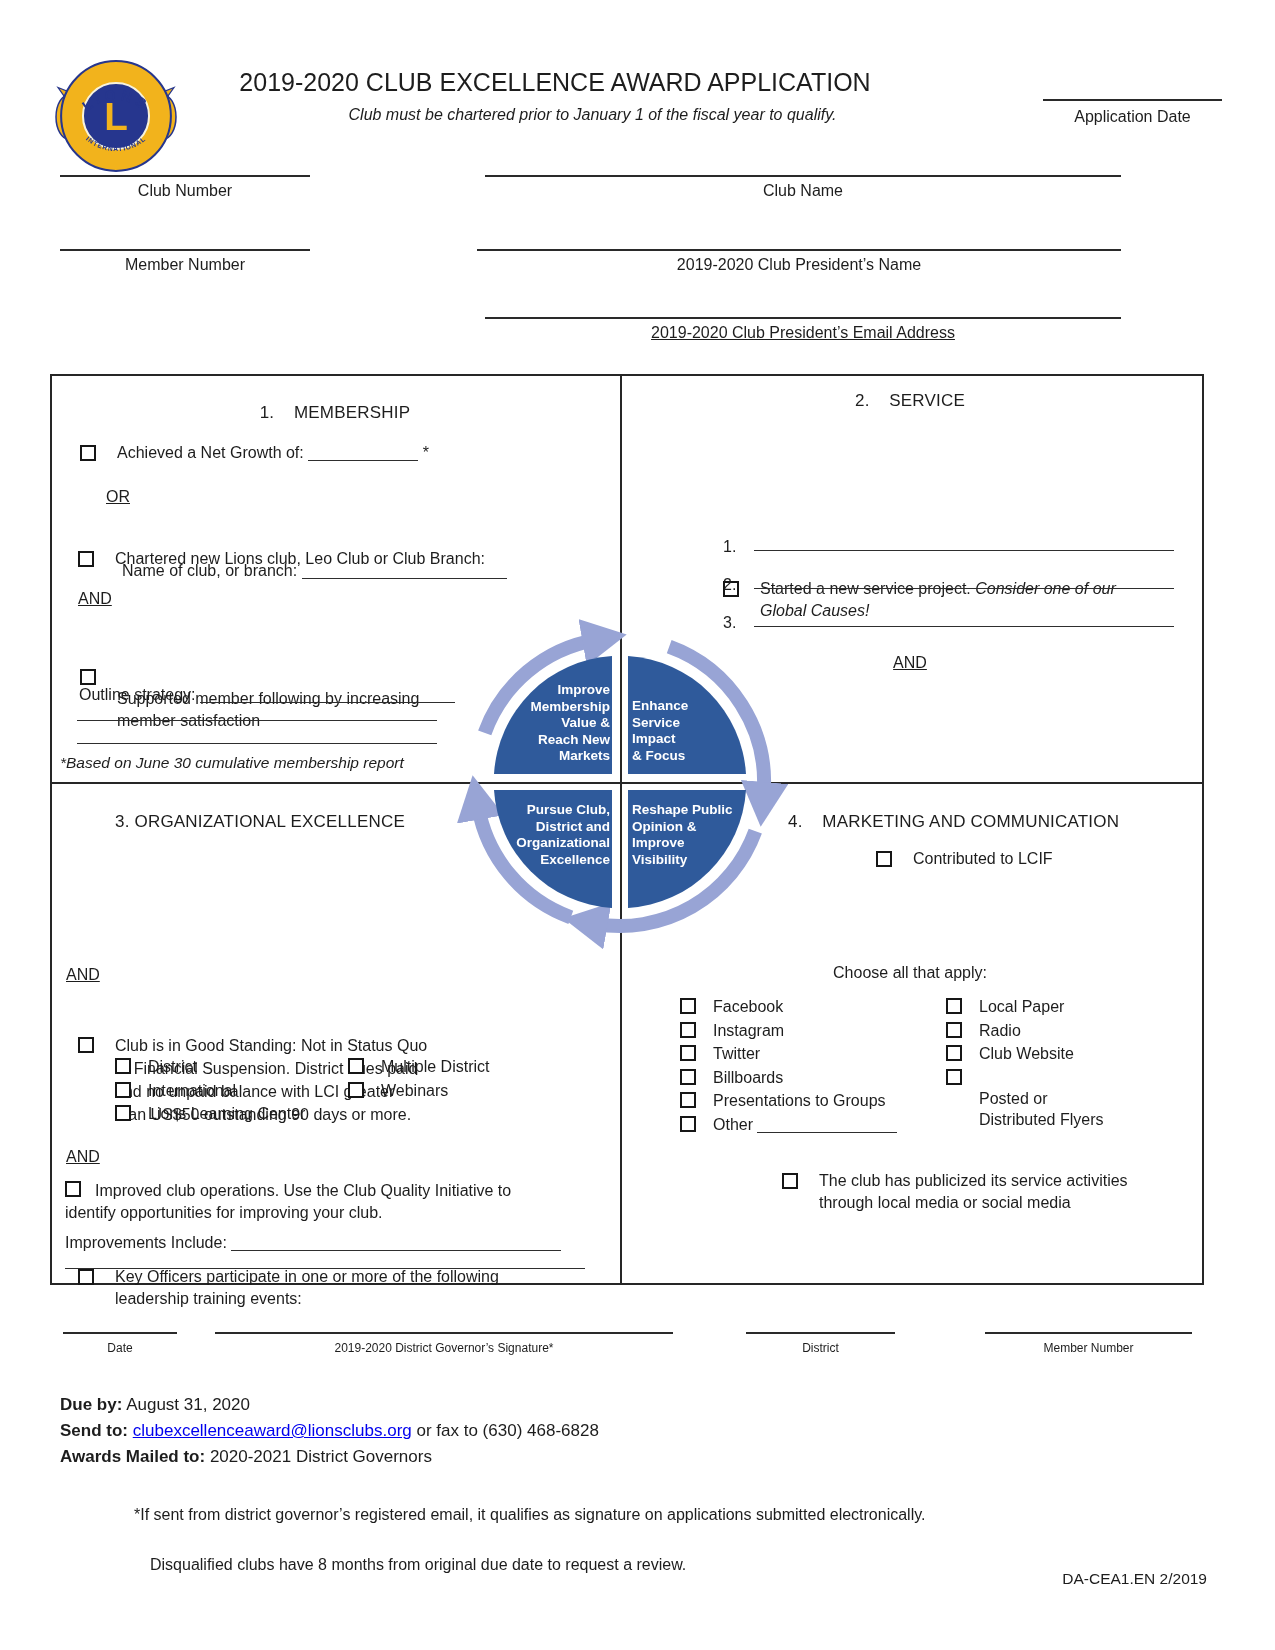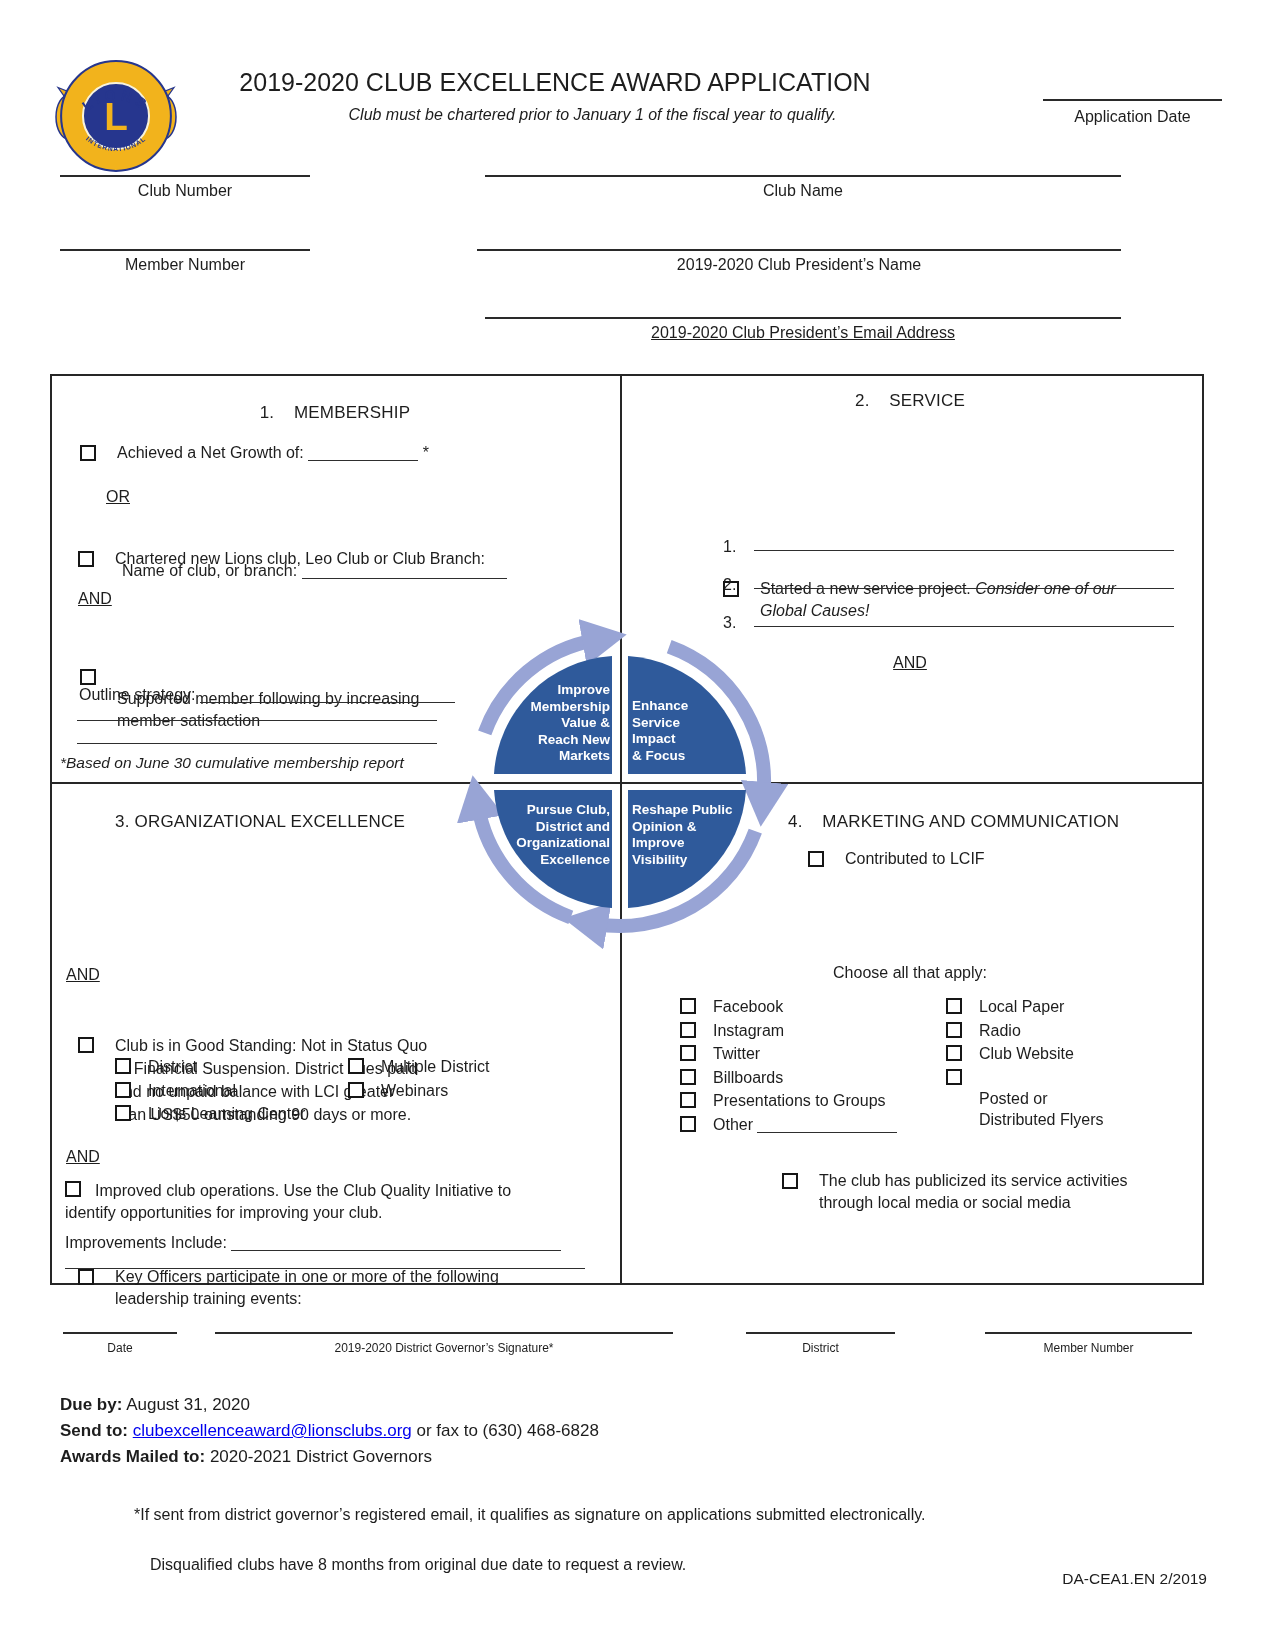--- a/index.html
+++ b/index.html
@@ -138,21 +138,21 @@
     <span>2.</span>
     <span class="uline" style="width:420px;margin-left:18px;"></span>
   </div>
   <div class="abs body-txt" style="left:723px;top:612px;display:flex;">
     <span>3.</span>
     <span class="uline" style="width:420px;margin-left:18px;"></span>
   </div>
 
   <div class="abs center body-txt und" style="left:622px;top:652px;width:576px;">AND</div>
 
-  <div class="chk-item abs" style="left:808px;top:694px;width:300px;">
+  <div class="chk-item abs" style="left:876px;top:694px;width:300px;">
     <span class="chk"></span><span>Contributed to LCIF</span>
   </div>
 
   <div class="abs sec-h prespace" style="left:115px;top:812px;">3. ORGANIZATIONAL EXCELLENCE</div>
 
   <div class="chk-item abs" style="left:78px;top:858px;width:480px;line-height:23px;">
     <span class="chk"></span><span class="pre">Club is in Good Standing: Not in Status Quo
 or Financial Suspension. District dues paid
 and no unpaid balance with LCI greater
 than US$50 outstanding 90 days or more.</span>

